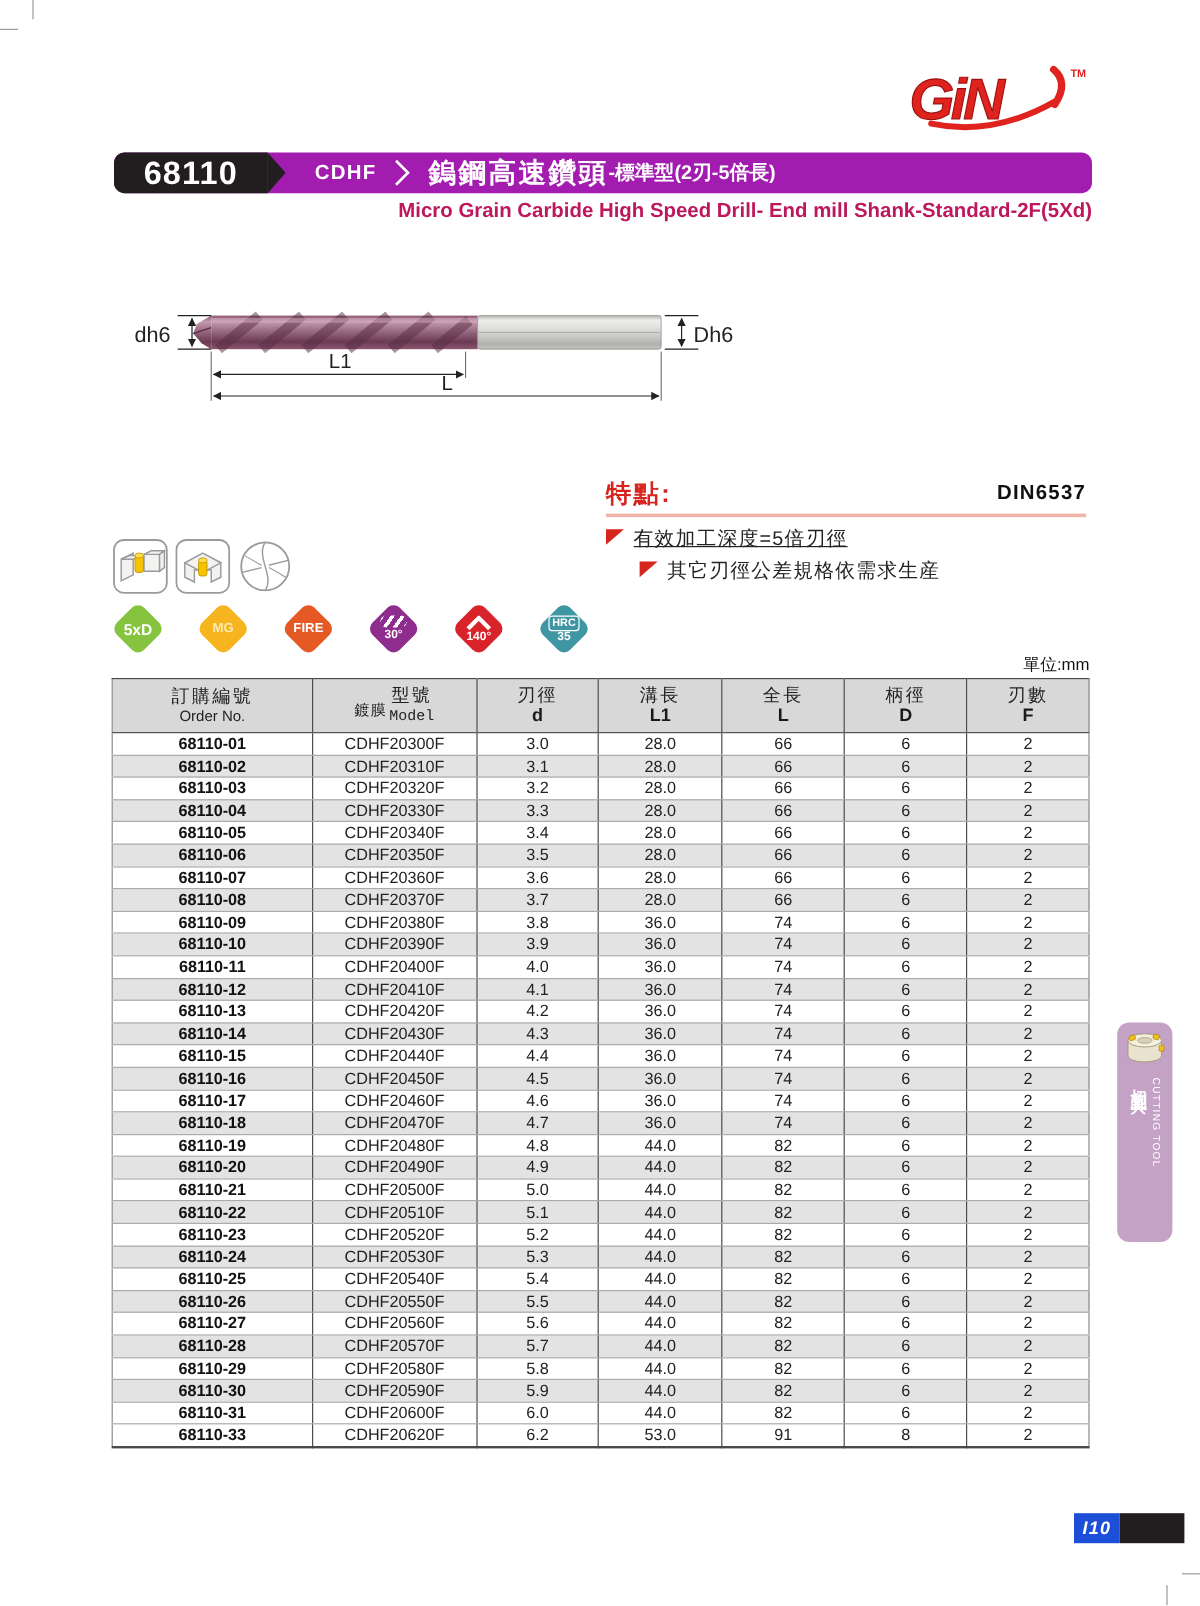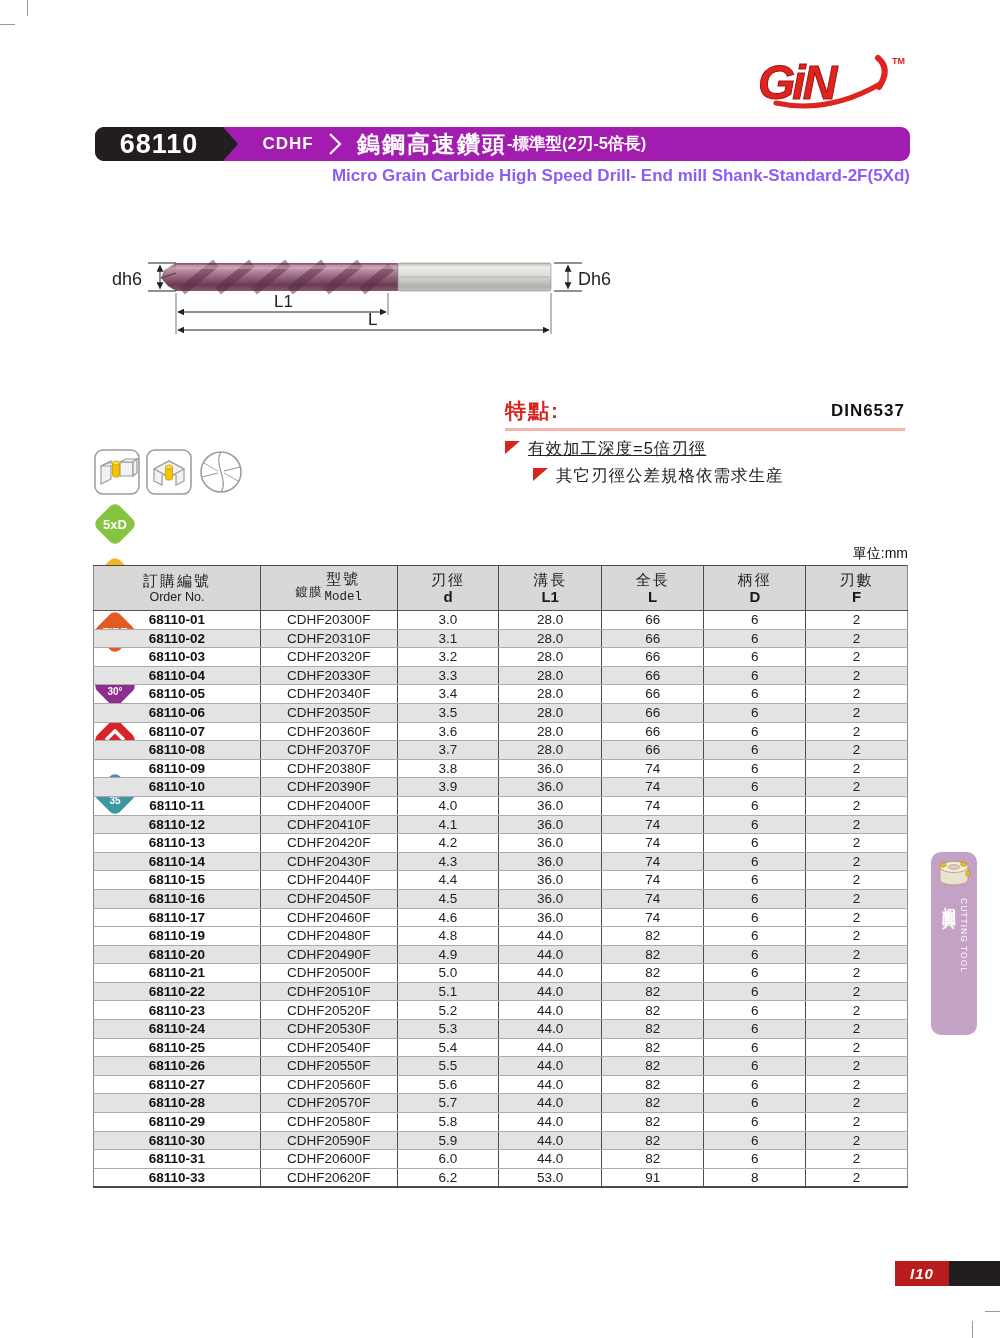--- a/index.html
+++ b/index.html
@@ -14,33 +14,33 @@
   #hcode{position:absolute;left:0;top:0;width:128px;height:34px;background:#221e1f;border-radius:9px 0 0 9px;
          display:flex;align-items:center;justify-content:center;color:#fff;font-size:27px;font-weight:bold;letter-spacing:1px;}
   #hcode::after{content:"";position:absolute;left:100%;top:0;width:0;height:0;
          border-left:15px solid #221e1f;border-top:17px solid transparent;border-bottom:17px solid transparent;}
   #hseries{position:absolute;left:158px;top:0;width:70px;height:34px;display:flex;align-items:center;justify-content:center;
          color:#fff;font-size:17px;font-weight:bold;letter-spacing:1px;}
   #hchev{position:absolute;left:233px;top:5px;}
   #htitle{position:absolute;left:262px;top:0;height:34px;display:flex;align-items:center;color:#fff;white-space:nowrap;text-align:center;}
   #htitle .t-main{font-size:23px;font-weight:bold;letter-spacing:2px;}
   #htitle .t-sub{font-size:16.5px;font-weight:bold;}
-  #hsub{position:absolute;left:95px;top:166px;width:815px;text-align:right;font-size:17px;font-weight:bold;color:#8b5cf6;}
+  #hsub{position:absolute;left:95px;top:166px;width:815px;text-align:right;font-size:17px;font-weight:bold;color:#be185d;}
   
   #diagram{position:absolute;left:106px;top:248px;width:514px;height:96px;}
   
   #feat-head{position:absolute;left:505px;top:397px;font-size:21px;font-weight:bold;color:#d6251f;letter-spacing:2px;}
   #feat-std{position:absolute;left:605px;top:401px;width:300px;text-align:right;font-size:17px;font-weight:bold;color:#111;letter-spacing:1px;}
   #feat-line{position:absolute;left:505px;top:428px;width:400px;height:2.5px;background:#f2b3a9;}
   .bullet{position:absolute;left:505px;display:flex;align-items:flex-start;font-size:16.5px;color:#222;letter-spacing:1px;}
   .bullet .tri{width:0;height:0;border-left:15px solid #d6251f;border-bottom:13px solid transparent;margin:3px 8px 0 0;flex:none;}
   
   #appicons{position:absolute;left:94px;top:449px;display:flex;gap:6px;}
   
-  #badges{position:absolute;left:92px;top:501px;display:flex;gap:8px;flex-direction:column;}
+  #badges{position:absolute;left:92px;top:501px;display:flex;gap:25px;}
   .bwrap{position:relative;width:46px;height:46px;}
   .diamond{position:absolute;left:7px;top:7px;width:32px;height:32px;transform:rotate(45deg);border-radius:7px;}
   .bcontent{position:absolute;left:0;top:0;width:46px;height:46px;display:flex;flex-direction:column;
             align-items:center;justify-content:center;color:#fff;}
   .blabel{font-size:11px;font-weight:bold;line-height:11px;}
   .bsub{font-size:10px;font-weight:bold;line-height:10px;}
   .g-flutes{width:22px;height:10px;border-radius:5px;margin-bottom:1px;
             background:repeating-linear-gradient(125deg,#ffffff 0 3px,rgba(255,255,255,0) 3px 7px);}
   .hrcbox{border:1.2px solid #fff;border-radius:3px;padding:0 2px;font-size:9px;font-weight:bold;line-height:11px;}
   
@@ -62,21 +62,21 @@
   .h-coat{font-size:12.5px;letter-spacing:1px;margin-top:8px;}
   .h-stack{display:flex;flex-direction:column;align-items:center;}
   
   #sidetab{position:absolute;left:931px;top:852px;width:46px;height:183px;background:#c3a2c5;border-radius:10px;
            display:flex;flex-direction:column;align-items:center;padding-top:6px;box-sizing:border-box;}
   #tabtext{display:flex;flex-direction:row;align-items:flex-start;margin-top:6px;gap:1px;}
   .tab-zh{writing-mode:vertical-rl;text-orientation:upright;font-size:13.5px;font-weight:bold;color:#fff;letter-spacing:3px;}
   .tab-en{writing-mode:vertical-rl;font-size:8.5px;color:#fff;letter-spacing:1px;margin-top:2px;}
   
   #ptag{position:absolute;left:895px;top:1261px;display:flex;}
-  #ptag .red{width:54px;height:25px;background:#b91c1c;color:#fff;font-size:15px;font-weight:bold;font-style:italic;
+  #ptag .red{width:38px;height:25px;background:#1d4ed8;color:#fff;font-size:15px;font-weight:bold;font-style:italic;
              display:flex;align-items:center;justify-content:center;letter-spacing:1px;}
   #ptag .blk{width:54px;height:25px;background:#221e1f;}
 </style>
 </head>
 <body>
 
 <div id="page">
 
   <div class="crop" style="left:27px;top:0;width:1px;height:16px;"></div>
   <div class="crop" style="left:0;top:24px;width:15px;height:1px;"></div>
@@ -449,20 +449,29 @@
         </tr>
         <tr>
           <td class="c-order">68110-17</td>
           <td>CDHF20460F</td>
           <td>4.6</td>
           <td>36.0</td>
           <td>74</td>
           <td>6</td>
           <td>2</td>
         </tr>
+        <tr class="shade">
+          <td class="c-order">68110-18</td>
+          <td>CDHF20470F</td>
+          <td>4.7</td>
+          <td>36.0</td>
+          <td>74</td>
+          <td>6</td>
+          <td>2</td>
+        </tr>
         <tr>
           <td class="c-order">68110-19</td>
           <td>CDHF20480F</td>
           <td>4.8</td>
           <td>44.0</td>
           <td>82</td>
           <td>6</td>
           <td>2</td>
         </tr>
         <tr class="shade">

